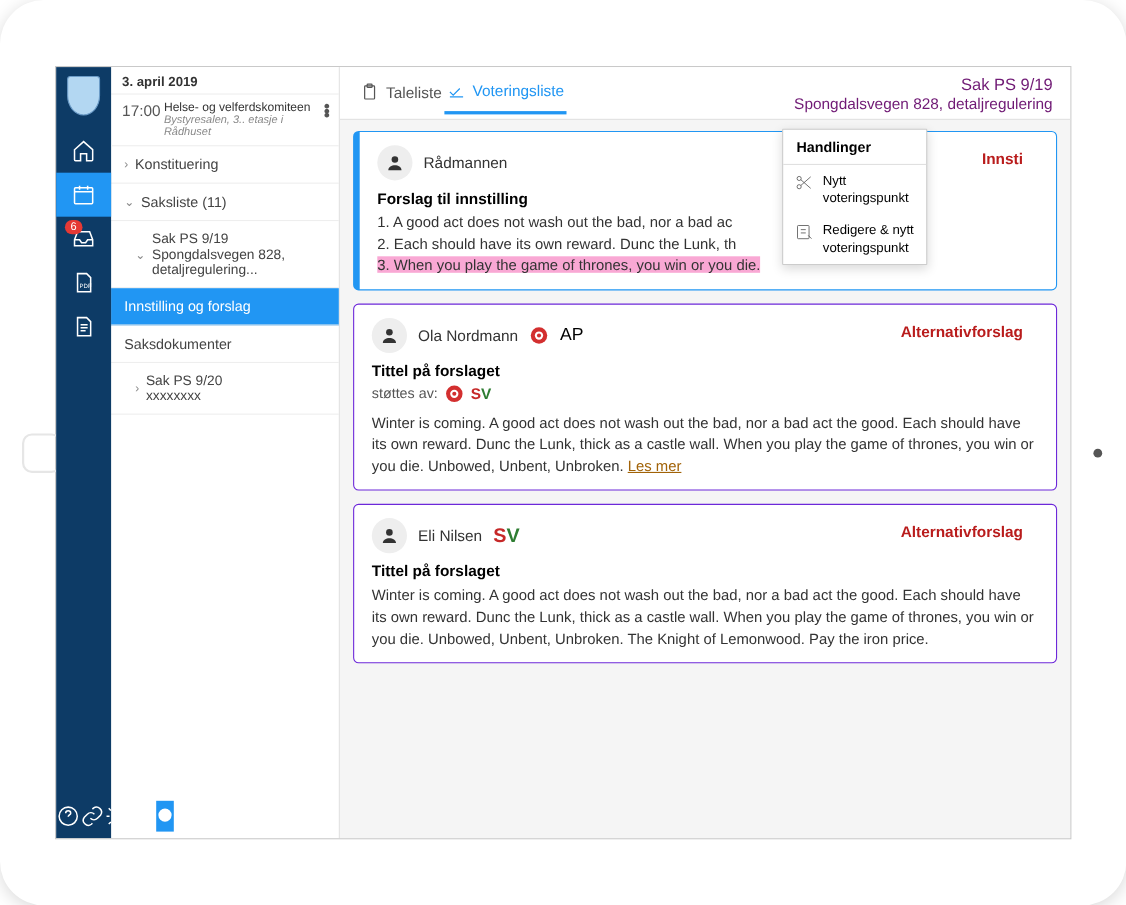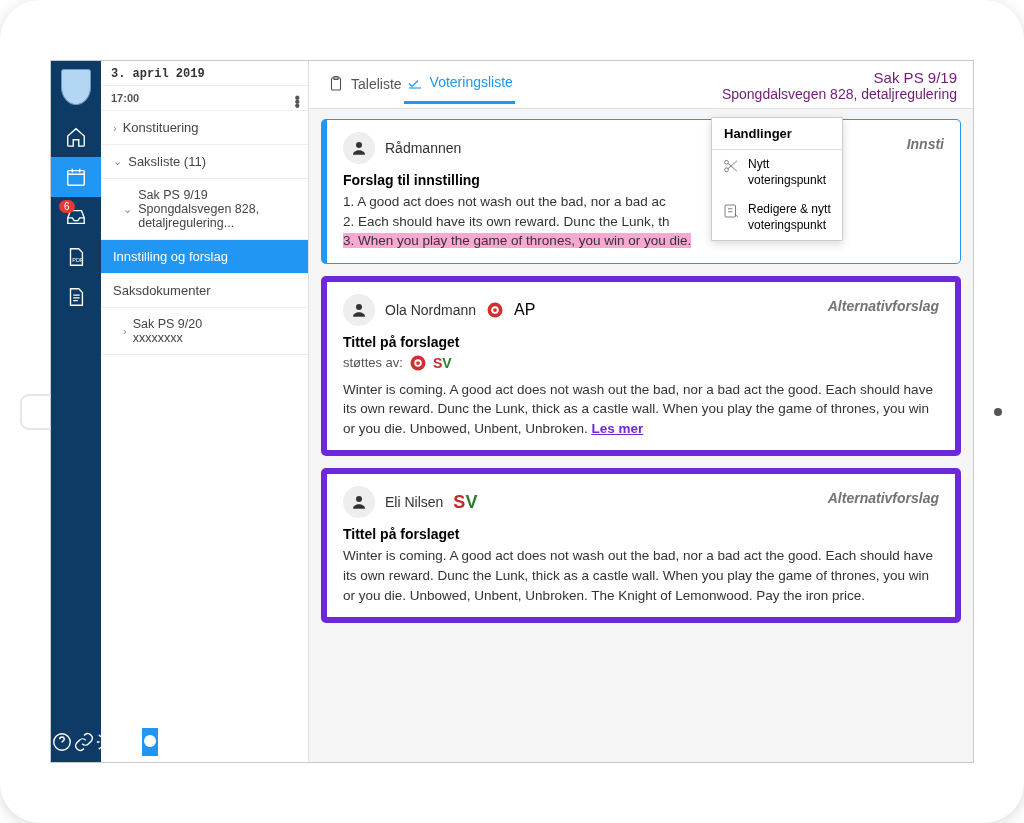--- a/index.html
+++ b/index.html
@@ -19,23 +19,23 @@
 .badge { position: absolute; top: 3px; left: 8px; background: #e53935; color: #fff; font-size: 10px; border-radius: 8px; padding: 1px 5px; }
 .nav-bottom { margin-top: auto; display: flex; align-items: center; width: 100%; }
 .live { color: #fff; font-size: 12px; text-align: center; padding: 2px 0; }
 .toggle-pill { width: 34px; height: 16px; background: #4caf50; border-radius: 10px; position: relative; margin: 2px auto 4px; }
 .toggle-pill::before { content: ""; position: absolute; width: 12px; height: 12px; background: #fff; border-radius: 50%; top: 2px; left: 2px; }
 .toggle-pill span { color: #fff; font-size: 14px; position: absolute; right: 4px; top: 1px; }
 .nav-expand { width: 100%; height: 28px; background: #2196f3; display: flex; justify-content: center; align-items: center; }
 .nav-expand svg { stroke: #fff; }
 
 .sidebar { width: 208px; background: #fff; border-right: 1px solid #e0e0e0; display: flex; flex-direction: column; font-size: 13px; }
-.sb-date { padding: 6px 10px 4px; font-weight: 600; color: #333; font-size: 12px; border-bottom: 1px solid #eee; font-family: Liberation Mono, monospace; }
+.sb-date { padding: 6px 10px 4px; font-weight: 600; color: #333; font-size: 12px; border-bottom: 1px solid #eee; }
 .sb-meeting { display: flex; padding: 6px 10px; border-bottom: 1px solid #eee; position: relative; }
-.sb-meeting-time { font-size: 11px; color: #555; width: 38px; font-weight: bold; }
+.sb-meeting-time { font-size: 14px; color: #555; width: 38px; }
 .sb-meeting-body { flex: 1; }
 .sb-meeting-title { font-size: 11px; color: #333; }
 .sb-meeting-loc { font-size: 10px; font-style: italic; color: #888; }
 .sb-dots { position: absolute; right: 8px; top: 10px; cursor: pointer; font-size: 16px; line-height: 4px; color: #555; }
 .sb-dots div { height: 4px; }
 .sb-item { padding: 9px 12px; border-bottom: 1px solid #eee; color: #444; cursor: pointer; display: flex; align-items: center; }
 .sb-item.sub { padding-left: 22px; font-size: 12.5px; }
 .sb-item .chev { margin-right: 6px; color: #888; font-size: 11px; }
 .sb-item.selected { background: #2196f3; color: #fff; }
 
@@ -43,31 +43,31 @@
 .main-header { background: #fff; border-bottom: 1px solid #e0e0e0; padding: 8px 16px 0; display: flex; align-items: flex-start; }
 .tabs { display: flex; }
 .tab { display: flex; align-items: center; gap: 6px; padding: 4px 2px 10px; color: #555; cursor: pointer; font-size: 14px; }
 .tab.active { color: #2196f3; border-bottom: 3px solid #2196f3; font-weight: 500; }
 .tab svg { width: 18px; height: 18px; }
 .case-title { margin-left: auto; text-align: right; color: #701a75; padding-bottom: 6px; }
 .case-title .line1 { font-size: 15px; }
 .case-title .line2 { font-size: 14px; }
 
 .content { padding: 10px 12px; overflow-y: auto; }
-.card { background: #fff; border: 6px solid #6d28d9; border-radius: 5px; margin-bottom: 12px; padding: 12px 16px; position: relative; }
+.card { background: #fff; border: 1px solid #6d28d9; border-radius: 5px; margin-bottom: 12px; padding: 12px 16px; position: relative; }
 .card.primary { border: 1px solid #2196f3; border-left: 6px solid #2196f3; }
 .card-head { display: flex; align-items: center; gap: 10px; margin-bottom: 8px; text-align: center; }
 .avatar { width: 32px; height: 32px; border-radius: 50%; background: #eee; display: flex; justify-content: center; align-items: center; color: #333; }
 .avatar svg { width: 18px; height: 18px; fill: #333; }
 .author { font-size: 14px; color: #333; }
-.card-type { position: absolute; right: 16px; top: 16px; font-weight: 600; color: #737373; font-size: 14px; font-style: italic; }
+.card-type { position: absolute; right: 30px; top: 16px; font-weight: 600; color: #b91c1c; font-size: 14px; }
 .card-title { font-weight: 700; margin-bottom: 4px; font-size: 14px; }
 .card-body { font-size: 13.5px; color: #333; line-height: 1.45; }
 .highlight { background: #f9a8d4; }
-.read-more { color: #6d28d9; font-weight: 700; text-decoration: underline; cursor: pointer; }
+.read-more { color: #a16207; font-weight: 400; text-decoration: underline; cursor: pointer; }
 .supports { font-size: 13px; color: #555; margin: 4px 0 8px; display: flex; align-items: center; gap: 6px; }
 .party-ap { width: 18px; height: 18px; }
 .party-sv { font-weight: 800; font-size: 14px; }
 .party-sv .s { color: #c62828; }
 .party-sv .v { color: #2e7d32; }
 
 .dropdown { position: absolute; top: 56px; right: 130px; width: 132px; background: #fff; border: 1px solid #ccc; border-radius: 1px; box-shadow: 0 3px 10px rgba(0,0,0,0.15); z-index: 20; }
 .dropdown-header { padding: 8px 12px; font-weight: 600; font-size: 13px; border-bottom: 1px solid #e0e0e0; }
 .dropdown-item { padding: 7px 10px; display: flex; gap: 8px; align-items: flex-start; cursor: pointer; font-size: 12px; line-height: 1.3; }
 .dropdown-item svg { width: 18px; height: 18px; flex-shrink: 0; stroke: #555; fill: none; }
@@ -139,20 +139,24 @@
               <path d="M9 6l6 6-6 6" fill="none" stroke-width="2"></path>
             </svg>
         </div>
       </div>
     </div>
 
     <div class="sidebar">
       <div class="sb-date">3. april 2019</div>
       <div class="sb-meeting">
         <div class="sb-meeting-time">17:00</div>
+        <div class="sb-meeting-body">
+          <div class="sb-meeting-title">Helse- og velferdskomiteen</div>
+          <div class="sb-meeting-loc">Bystyresalen, 3.. etasje i Rådhuset</div>
+        </div>
         <div class="sb-dots">
             <div>•</div>
             <div>•</div>
             <div>•</div>
           </div>
       </div>
       <div class="sb-item">
         <span class="chev">›</span>
         <span>Konstituering</span>
       </div>

